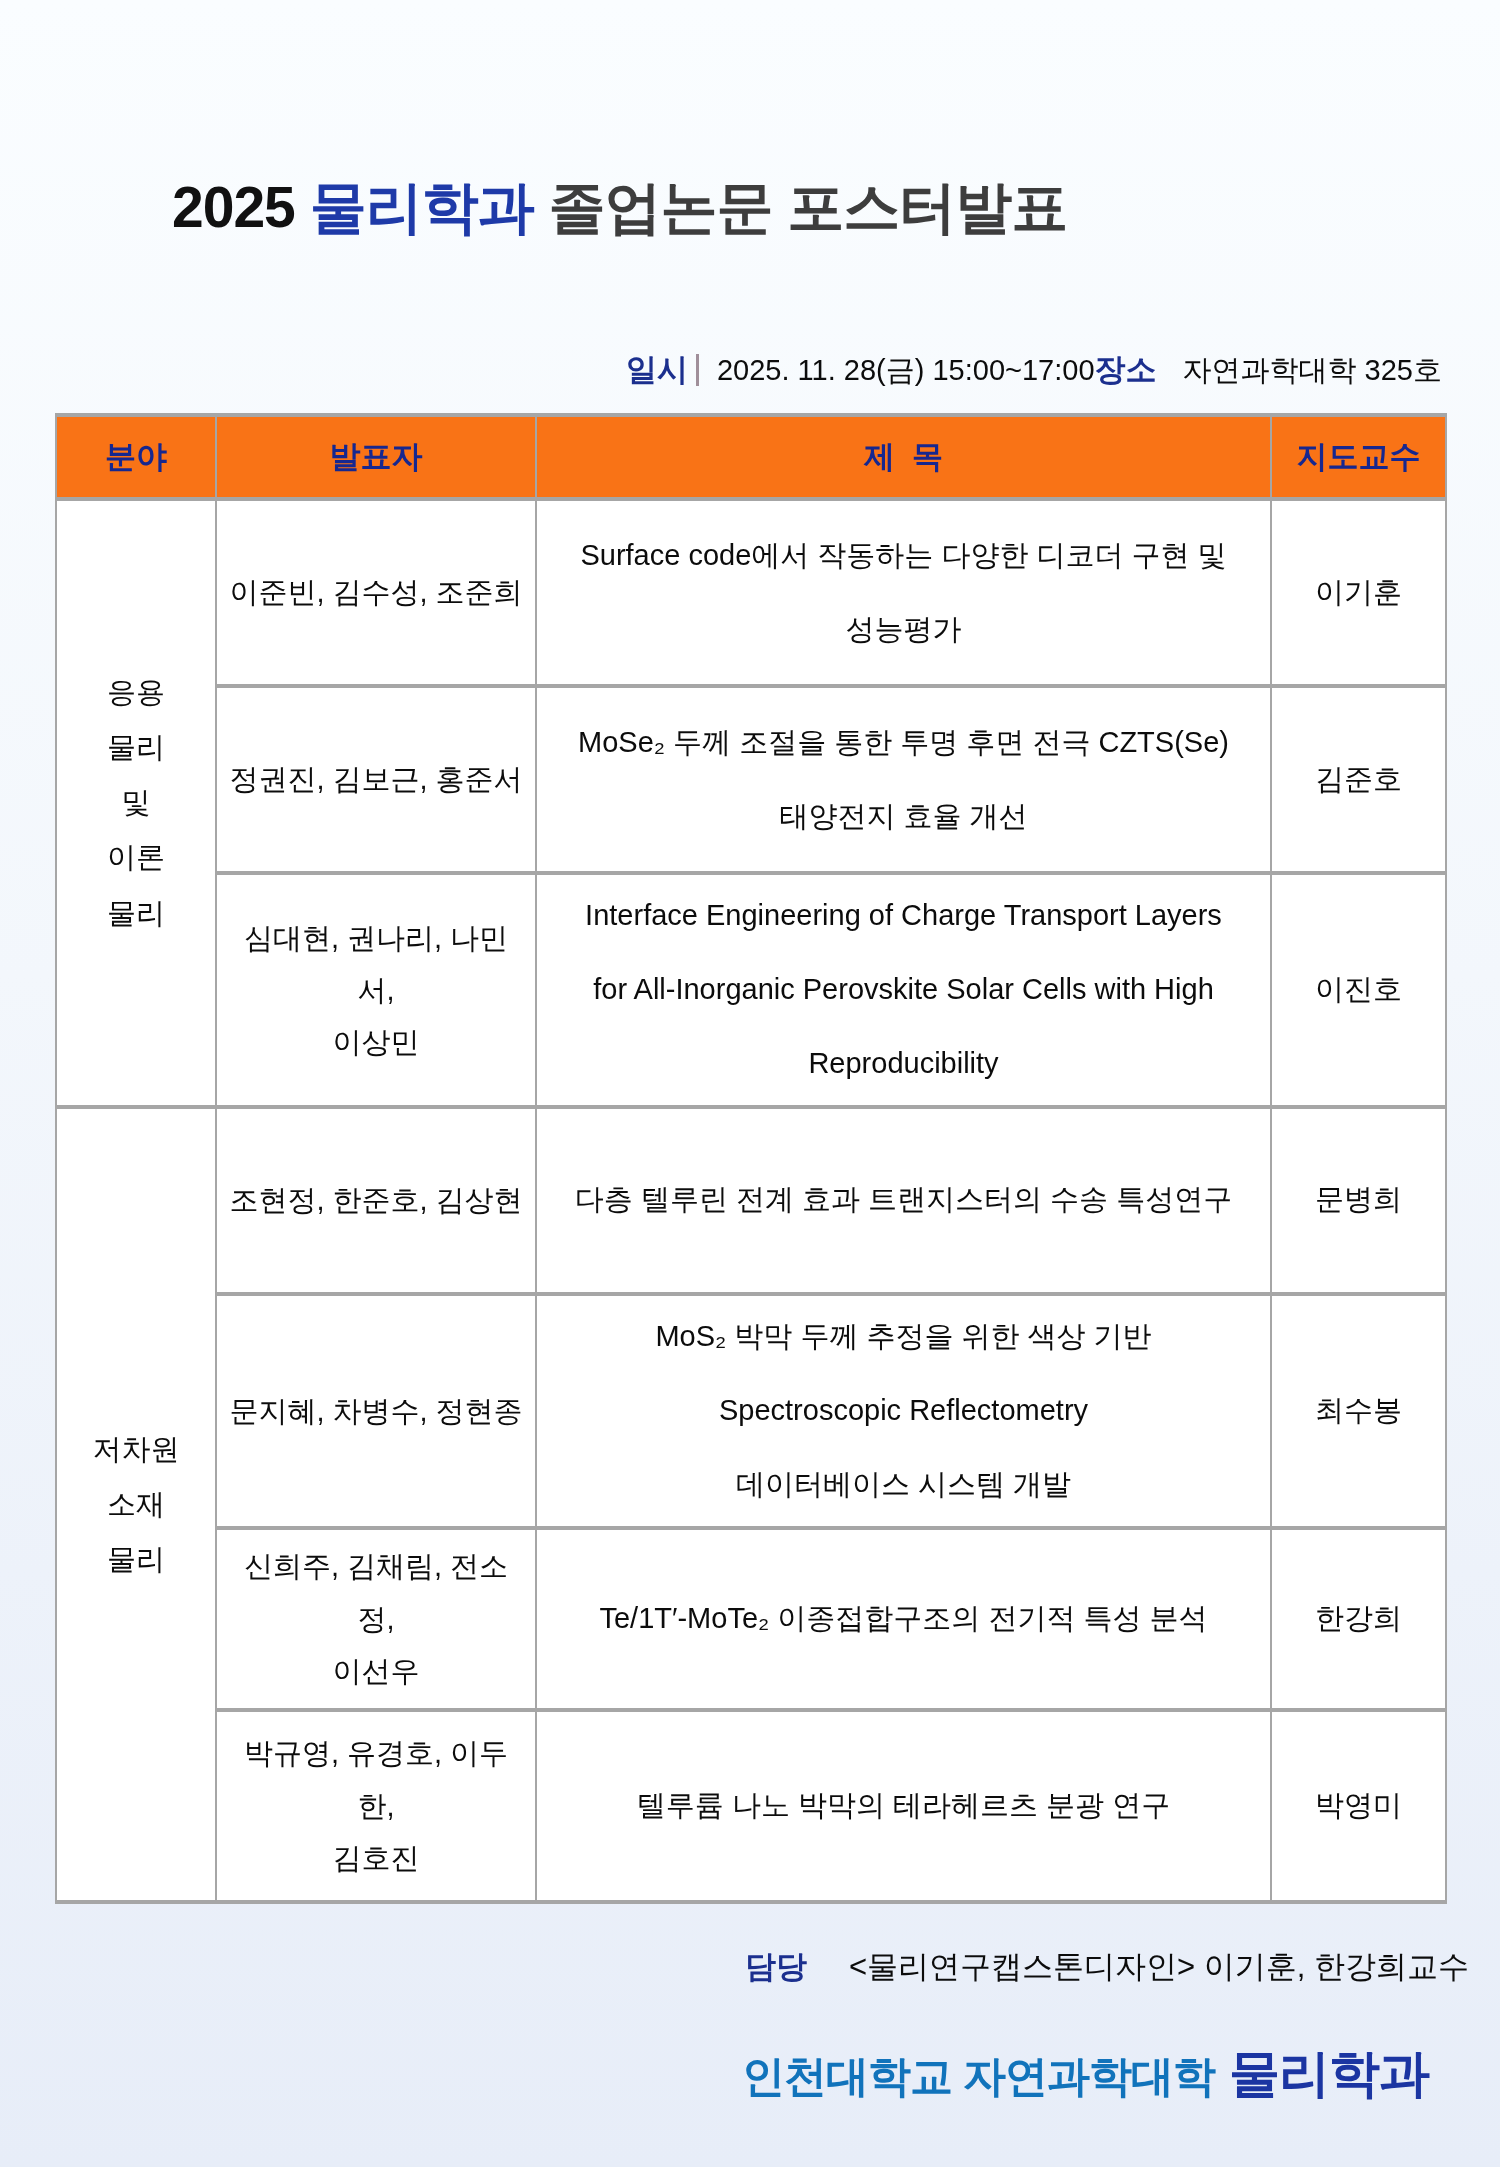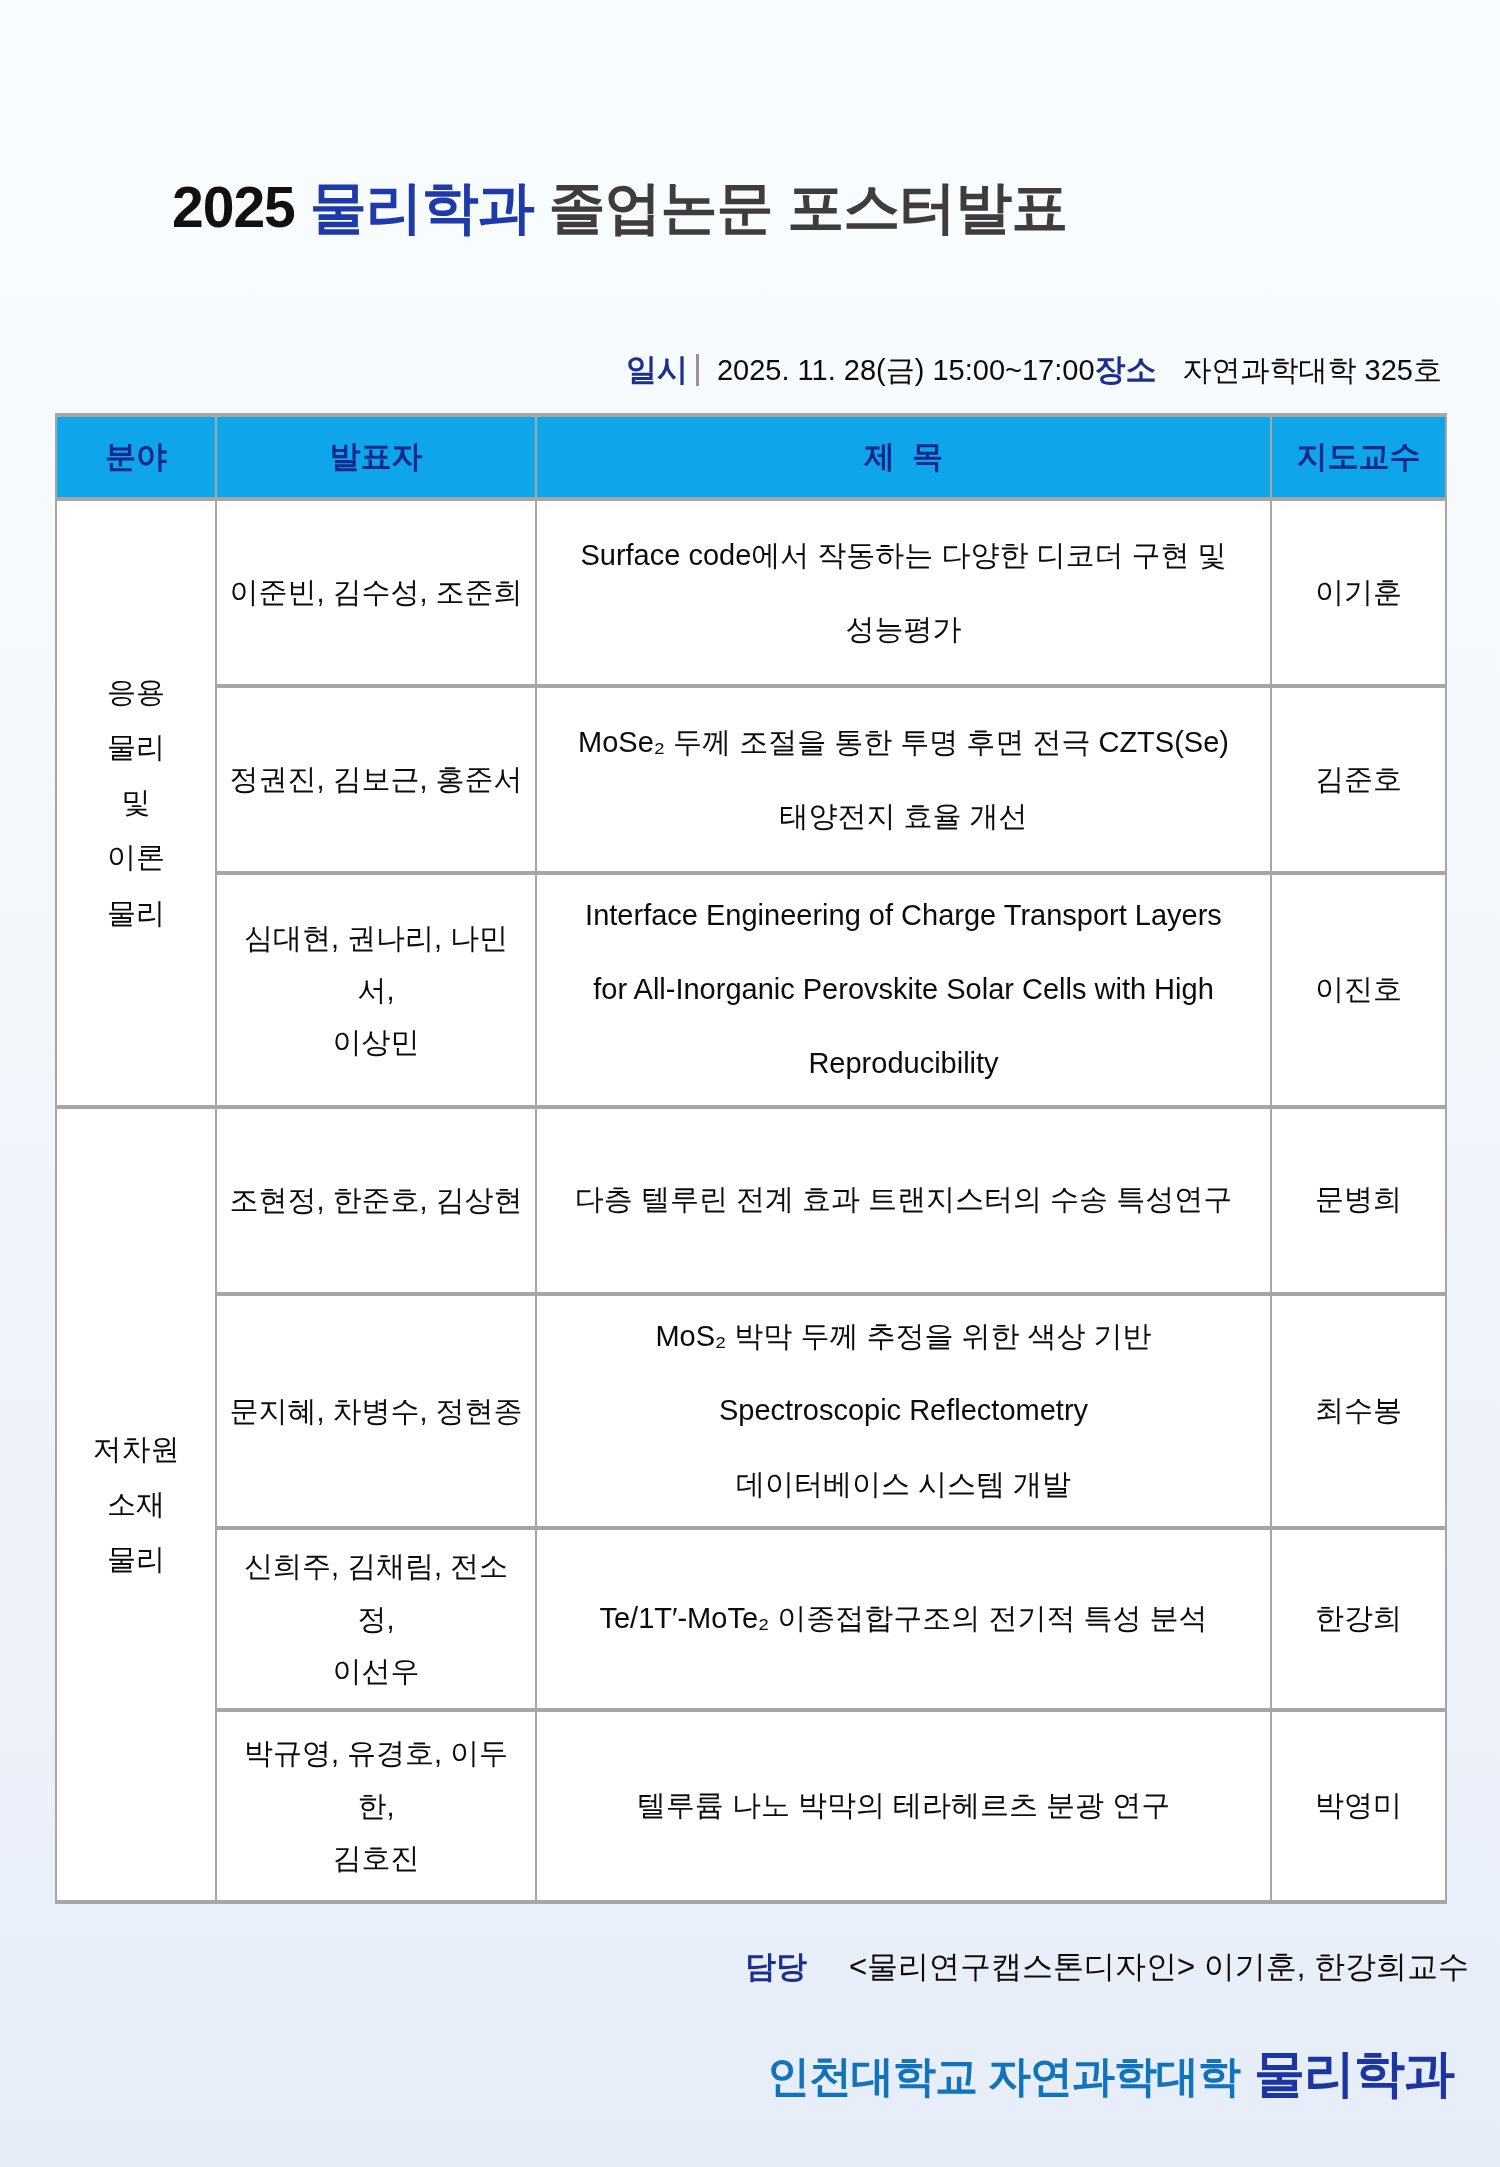--- a/index.html
+++ b/index.html
@@ -62,21 +62,21 @@
     border-top: 4px solid #a6a6a6;
     border-bottom: 4px solid #a6a6a6;
     padding: 4px 10px;
     text-align: center;
     vertical-align: middle;
     font-size: 29px;
     color: #0c0c0c;
     overflow: hidden;
   }
   .schedule thead th {
-    background: #0ea5e9;
+    background: #f97316;
     color: #16278f;
     font-weight: 800;
     font-size: 31px;
     height: 72px;
   }
   th.h-title { white-space: pre; }
   .cell-field {
     white-space: pre-line;
     line-height: 1.9;
     font-size: 30px;
@@ -109,21 +109,21 @@
     white-space: nowrap;
   }
   .manager-label {
     color: #1b2f8e;
     font-weight: 800;
     margin-right: 42px;
   }
   .manager-value { color: #0c0c0c; }
 
   .brand-row {
-    margin: 52px 46px 0 0;
+    margin: 52px 71px 0 0;
     text-align: right;
     white-space: nowrap;
   }
   .brand-univ {
     color: #1173bb;
     font-size: 43px;
     font-weight: 800;
     letter-spacing: -1px;
   }
   .brand-dept {

